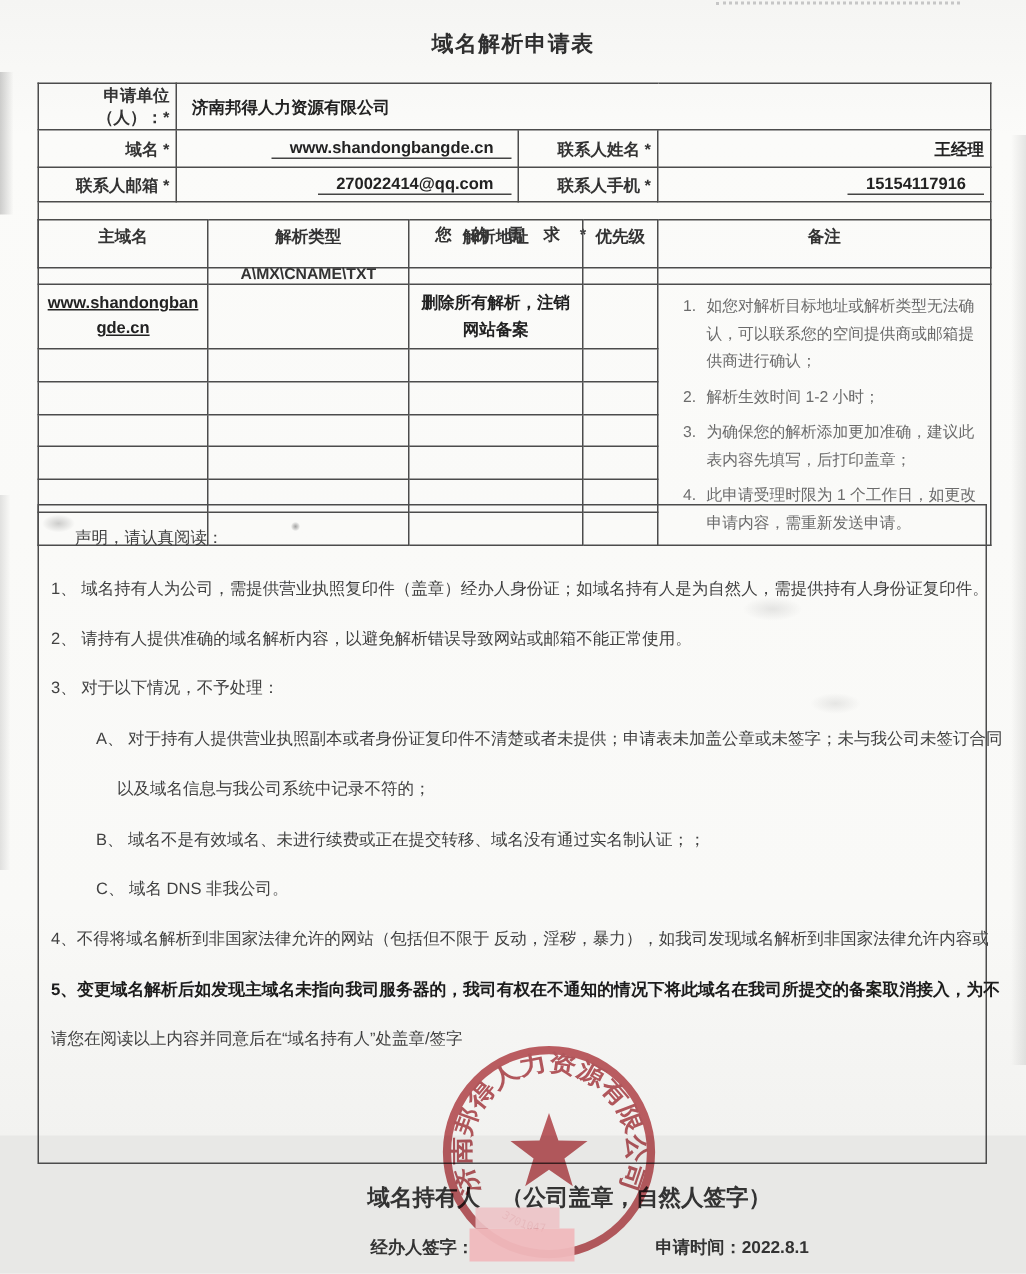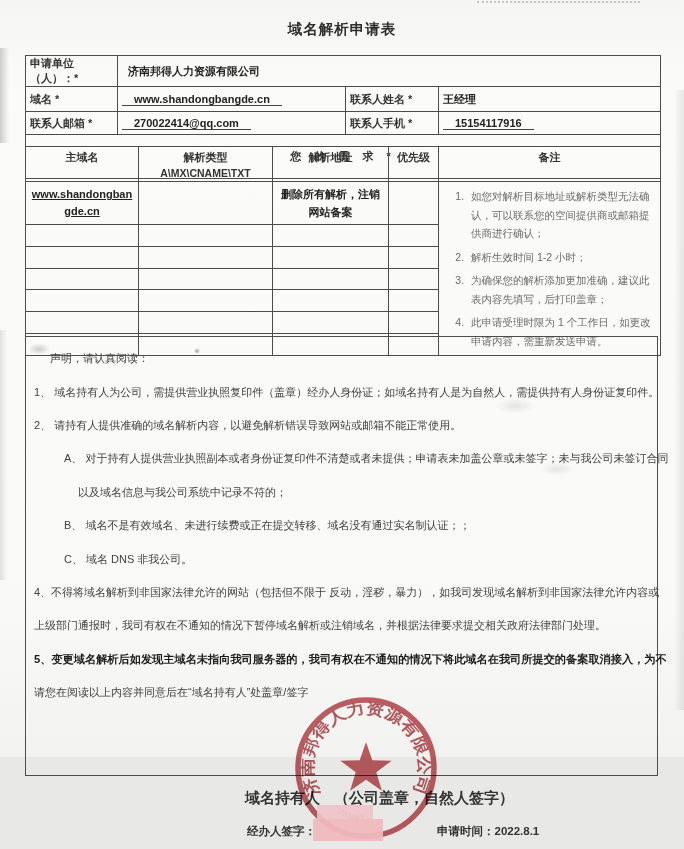--- a/index.html
+++ b/index.html
@@ -8,33 +8,33 @@
   .page{position:relative;width:684px;height:757px;
         background:linear-gradient(180deg,#f5f5f3,#fbfbf9 12%,#f9f9f7 80%,#f2f2f0);
         color:#3c3c3c;}
   
   .doc-title{position:absolute;left:0;top:20px;width:100%;text-align:center;
              font-size:14.5px;font-weight:bold;color:#2f2f2f;letter-spacing:1px;}
   
   table{border-collapse:collapse;table-layout:fixed;position:absolute;left:25px;}
   td,th{border:1.2px solid #4c4c4c;padding:0 4px;font-size:11px;overflow:hidden;}
   .info-table{top:55px;width:635px;}
-  .info-table td{text-align:left;font-weight:bold;color:#333;}
+  .info-table td{text-align:right;font-weight:bold;color:#333;}
   .info-table .lab{font-size:11px;}
   .val-line{display:inline-block;padding:0 12px;border-bottom:1.2px solid #444;
             font-weight:bold;color:#222;}
   .val-plain{font-weight:bold;color:#222;}
   .left-val{text-align:left !important;padding-left:10px !important;}
   .needs-row td{font-weight:bold;letter-spacing:5px;color:#333;font-size:11px;
                 text-align:center;padding:14px 0;}
   .demand-table{top:146px;width:635px;}
   .demand-table th{font-weight:bold;color:#333;text-align:center;vertical-align:top;
                    padding-top:3px;font-size:11px;}
   .demand-table td{text-align:center;vertical-align:middle;}
-  .hdr-sub{display:block;font-weight:bold;margin-top:2px;font-size:10.5px;}
+  .hdr-sub{display:block;font-weight:bold;margin-top:12px;font-size:10.5px;}
   .dom-cell{font-weight:bold;word-break:break-all;text-decoration:underline;
             color:#222;line-height:17px;}
   .addr-cell{font-weight:bold;color:#222;line-height:18px;}
   .remark-cell{vertical-align:top !important;text-align:left !important;padding:3px 4px 0 2px !important;}
   ol.remarks{margin:2px 0 0 0;padding-left:26px;color:#6b6b6b;font-size:10.5px;}
   ol.remarks li{margin-bottom:5px;line-height:18.5px;padding-left:4px;}
   .empty-row td{height:18.3px;}
   
   .decl-box{position:absolute;left:25px;top:336px;width:633px;height:440px;
             border:1.2px solid #4c4c4c;box-sizing:border-box;padding-top:5px;}
@@ -206,26 +206,26 @@
           <td></td>
           <td></td>
         </tr>
   </tbody>
     </table>
 
   <div class="decl-box">
     <div class="decl-line" style="padding-left:24px">声明，请认真阅读：</div>
     <div class="decl-line">1、 域名持有人为公司，需提供营业执照复印件（盖章）经办人身份证；如域名持有人是为自然人，需提供持有人身份证复印件。</div>
     <div class="decl-line">2、 请持有人提供准确的域名解析内容，以避免解析错误导致网站或邮箱不能正常使用。</div>
+    <div class="decl-line">3、 对于以下情况，不予处理：</div>
     <div class="decl-line ind1">A、 对于持有人提供营业执照副本或者身份证复印件不清楚或者未提供；申请表未加盖公章或未签字；未与我公司未签订合同</div>
     <div class="decl-line ind2">以及域名信息与我公司系统中记录不符的；</div>
     <div class="decl-line ind1">B、 域名不是有效域名、未进行续费或正在提交转移、域名没有通过实名制认证；；</div>
     <div class="decl-line ind1">C、 域名 DNS 非我公司。</div>
     <div class="decl-line">4、不得将域名解析到非国家法律允许的网站（包括但不限于 反动，淫秽，暴力），如我司发现域名解析到非国家法律允许内容或</div>
-    <div class="decl-line">上级部门通报时，我司有权在不通知的情况下暂停域名解析或注销域名，并根据法律要求提交相关政府法律部门处理。</div>
     <div class="decl-line strong">5、变更域名解析后如发现主域名未指向我司服务器的，我司有权在不通知的情况下将此域名在我司所提交的备案取消接入，为不</div>
     <div class="decl-line">请您在阅读以上内容并同意后在“域名持有人”处盖章/签字</div>
   </div>
 
   <div class="holder-line">
     <span>域名持有人</span><span class="note">（公司盖章，自然人签字）</span>
   </div>
   <div class="sign-line">
     <span class="sign-label">经办人签字：</span>
     <span class="date-label"><span>申请时间：</span><span>2022.8.1</span></span>

